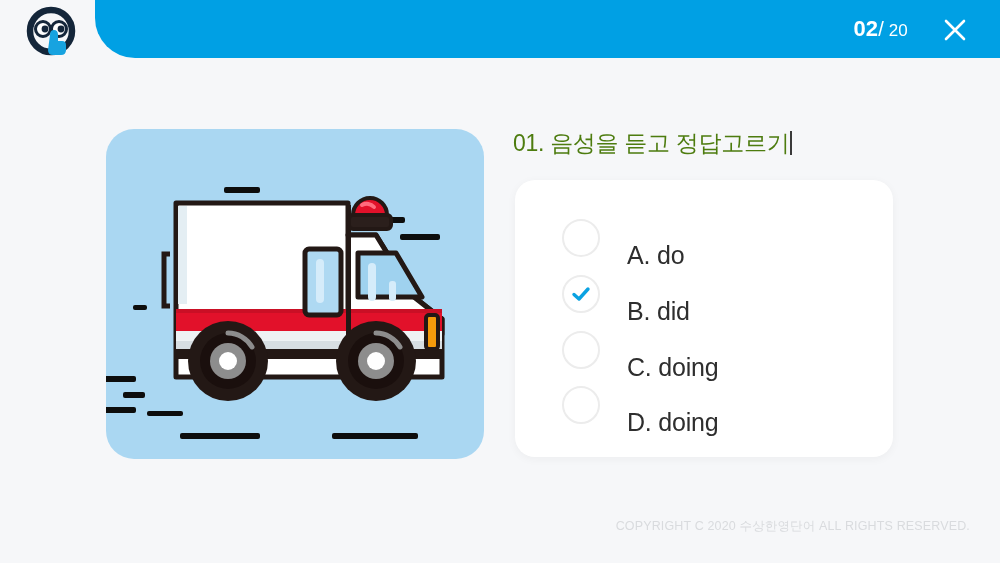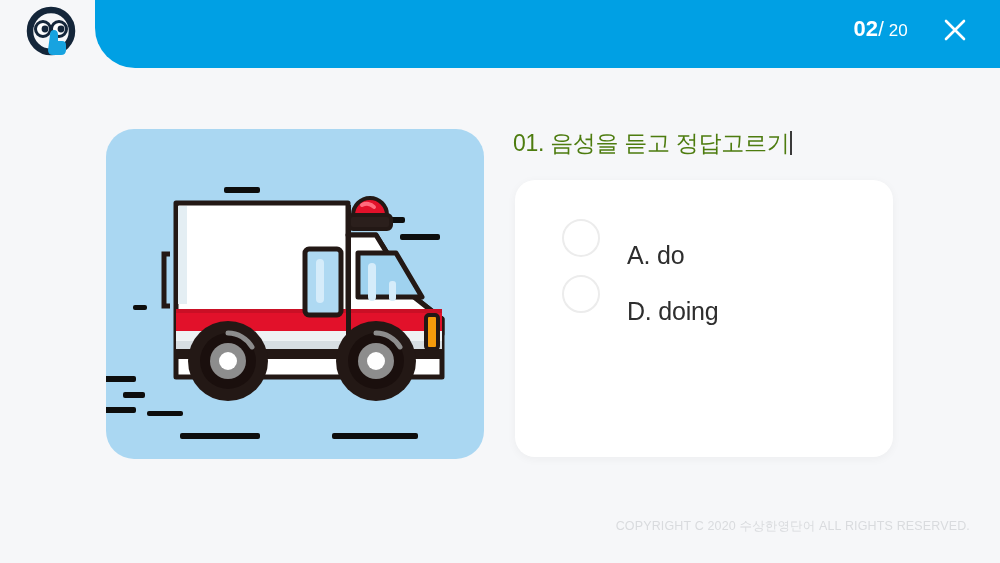--- a/index.html
+++ b/index.html
@@ -6,21 +6,21 @@
   html,body { width:1000px; height:563px; overflow:hidden; }
   body {
     background:#f6f7f9;
     font-family:"Liberation Sans", sans-serif;
     position:relative;
   }
 
   
   #header-bar{
     position:absolute;
-    left:95px; top:0; width:905px; height:68px;
+    left:95px; top:0; width:905px; height:58px;
     background:#00a0e4;
     border-bottom-left-radius:40px;
   }
   #logo{
     position:absolute; left:22px; top:5px;
     width:58px; height:58px;
   }
   #progress-counter{
     position:absolute; right:92px; top:16px;
     color:#ffffff; white-space:nowrap;
@@ -199,21 +199,33 @@
   <span>01. 음성을 듣고 정답고르기</span><span id="question-caret"></span>
 </div>
 
 <div id="answer-card">
 
   <div class="option-row">
     <span class="option-radio"></span>
     <span class="option-label">A. do</span>
   </div>
 
-
+  <div class="option-row">
+    <span class="option-radio selected">
+      <svg width="22" height="22" viewBox="0 0 22 22">
+        <path d="M4 11.5 L9 16 L18 6" fill="none" stroke="#0aa2e2" stroke-width="3.4" stroke-linecap="round" stroke-linejoin="round"></path>
+      </svg>
+    </span>
+    <span class="option-label">B. did</span>
+  </div>
+
+  <div class="option-row">
+    <span class="option-radio"></span>
+    <span class="option-label">C. doing</span>
+  </div>
 
   <div class="option-row">
     <span class="option-radio"></span>
     <span class="option-label">D. doing</span>
   </div>
 </div>
 
 <div id="copyright">COPYRIGHT C 2020 수상한영단어 ALL RIGHTS RESERVED.</div>
 
 </body></html>

